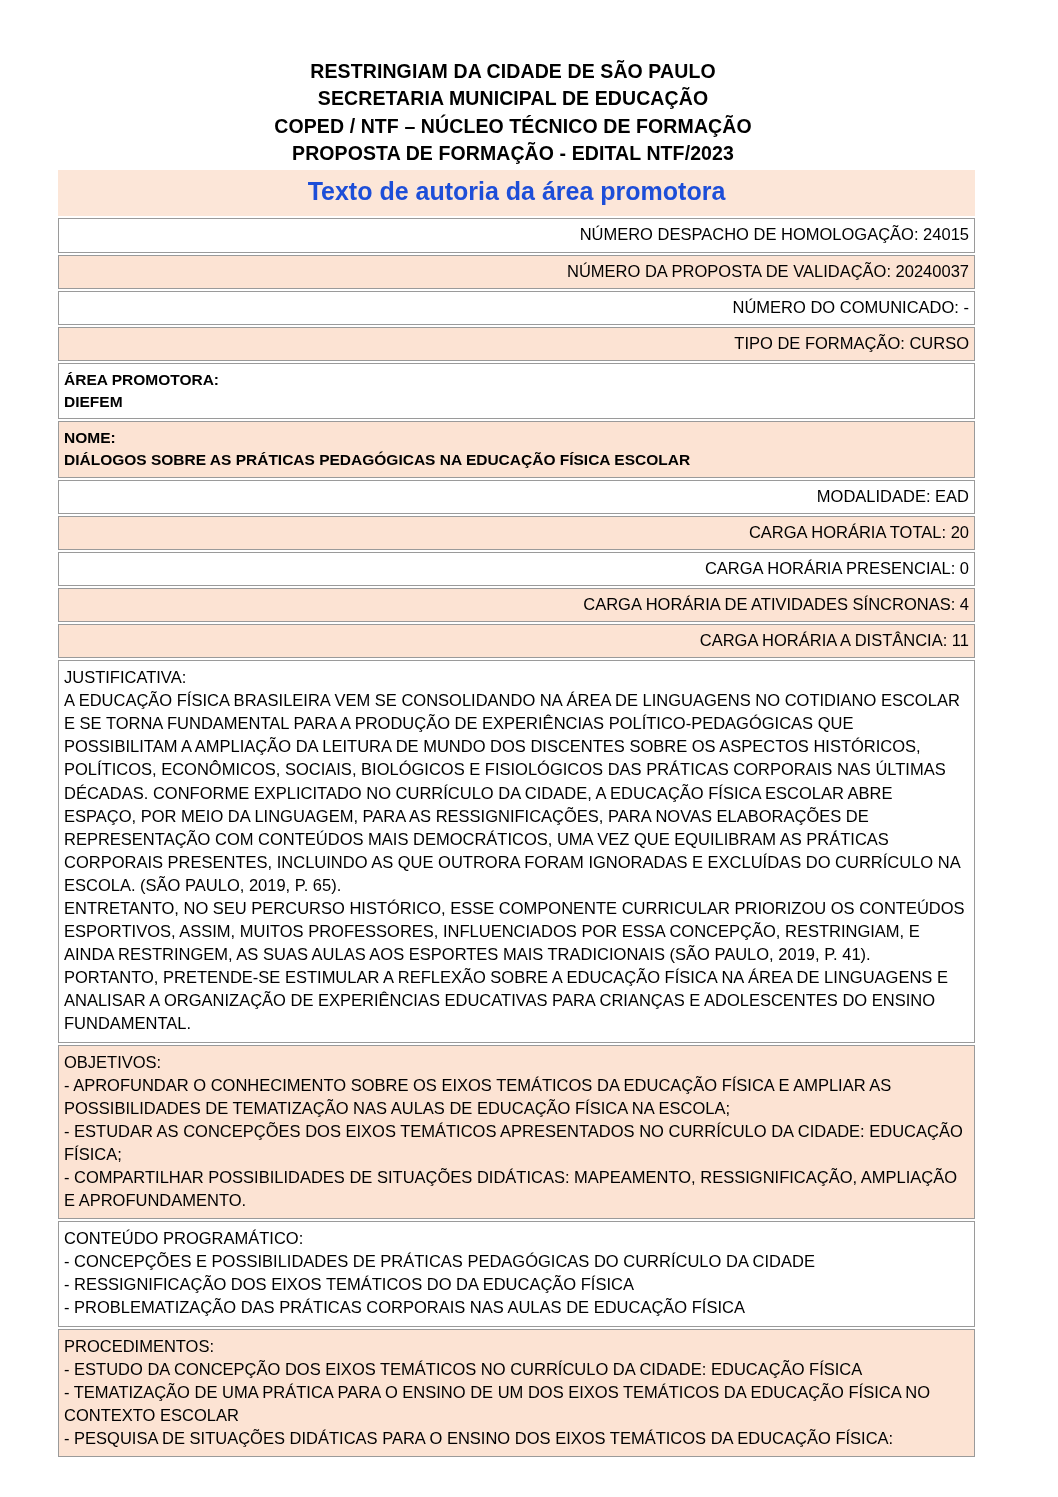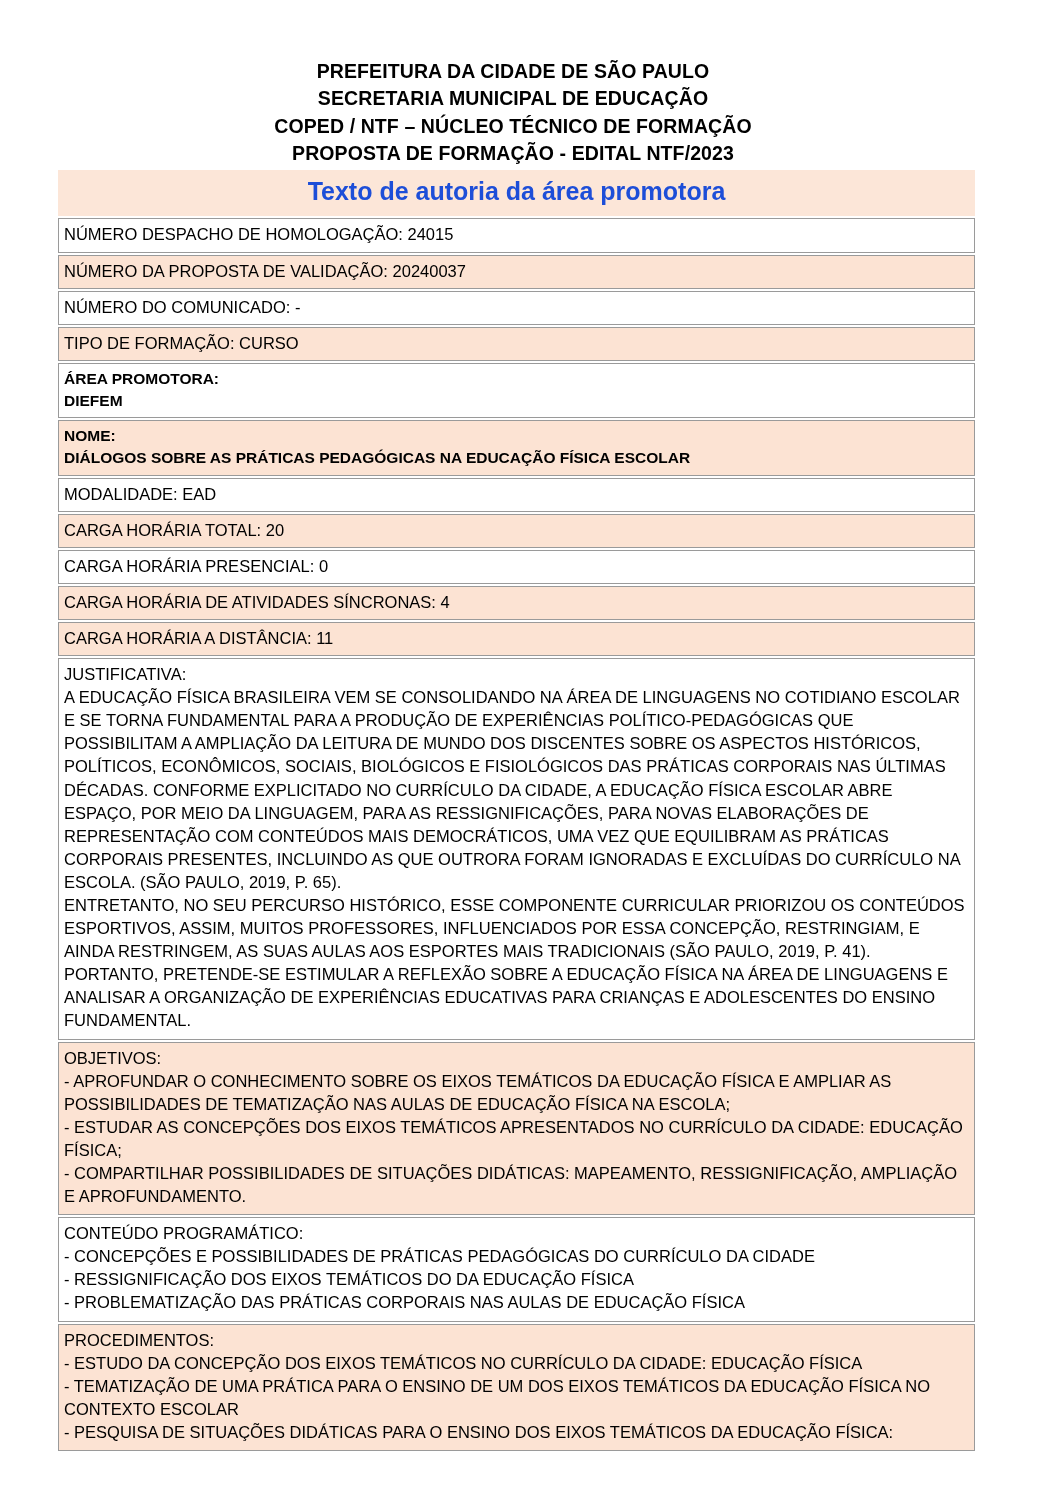--- a/index.html
+++ b/index.html
@@ -73,39 +73,41 @@
     background: #FCE3D3;
     margin-top: 44px;
   }
   .form-table tr.bold td {
     font-weight: bold;
     font-size: 15.5px;
   }
   .cell-line {
     display: block;
     white-space: normal;
+    text-align: right;
   }
   .block-para {
     display: block;
     text-align: left;
   }
   td.block-cell {
+    padding-top: 5px;
     padding-bottom: 6px;
   }
   td.block-cell .block-para {
     margin: 0;
   }
 </style>
 </head>
 <body>
 
 <div class="page">
 
   <div class="doc-heading">
-    <span class="hline">PREFEITURA DA CIDADE DE SÃO PAULO</span>
+    <span class="hline">RESTRINGIAM DA CIDADE DE SÃO PAULO</span>
     <span class="hline">SECRETARIA MUNICIPAL DE EDUCAÇÃO</span>
     <span class="hline">COPED / NTF – NÚCLEO TÉCNICO DE FORMAÇÃO</span>
     <span class="hline">PROPOSTA DE FORMAÇÃO - EDITAL NTF/2023</span>
   </div>
 
   <div class="banner">Texto de autoria da área promotora</div>
 
   <table class="form-table">
     <tbody>
         <tr>

